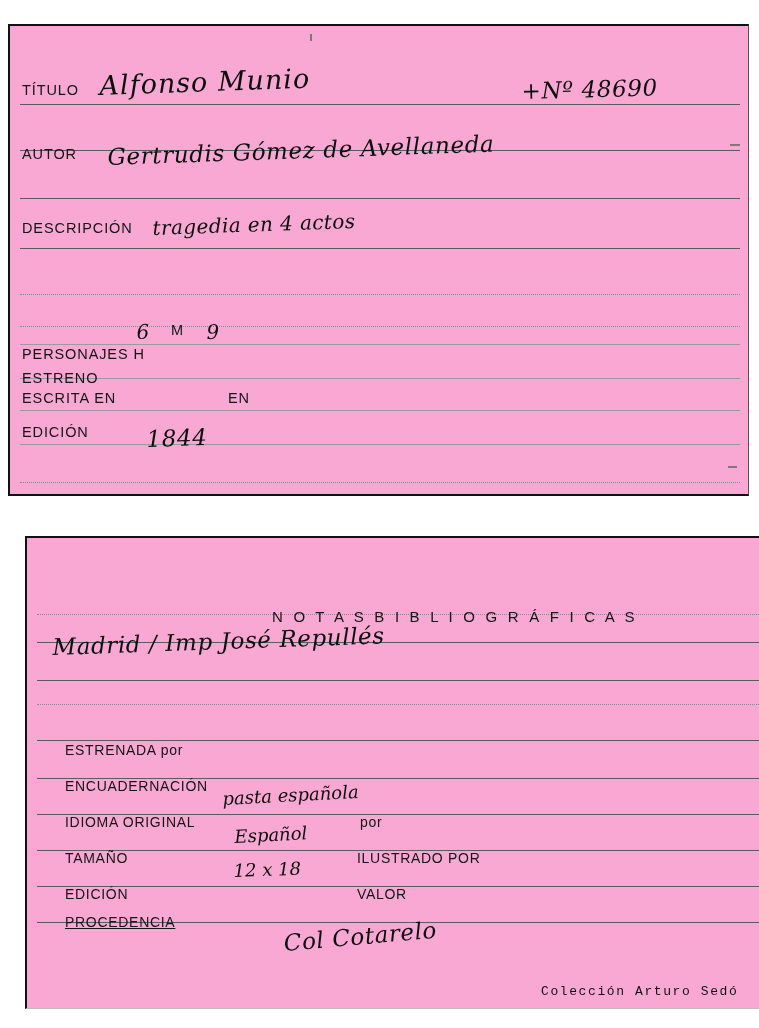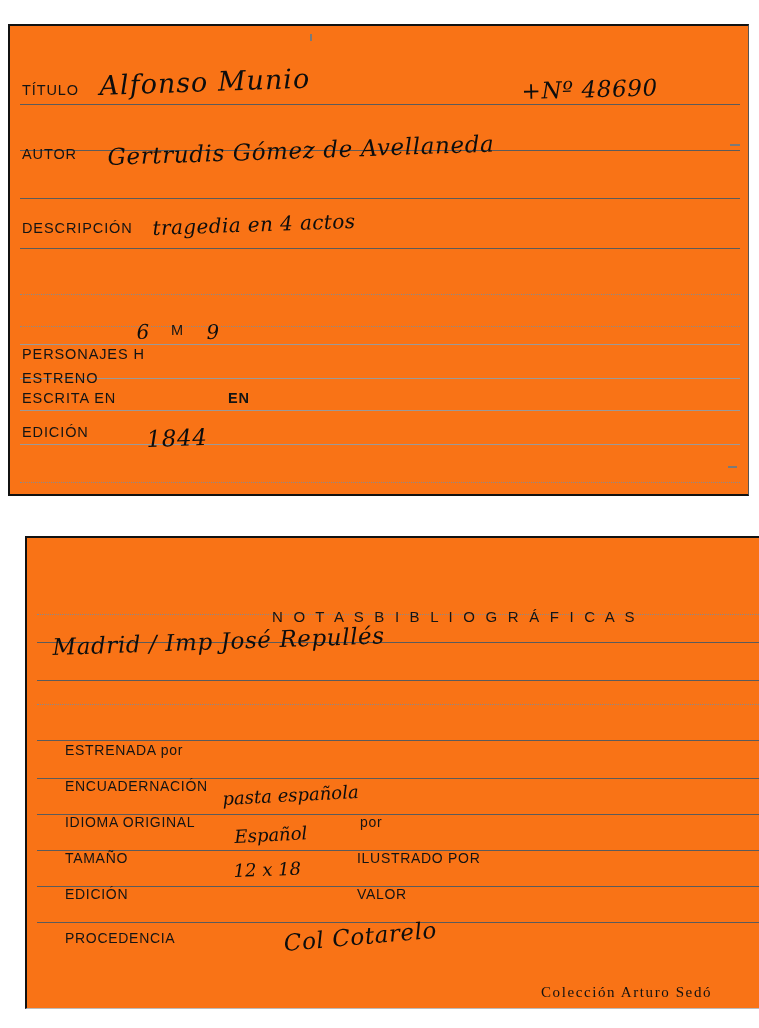--- a/index.html
+++ b/index.html
@@ -11,21 +11,21 @@
     width: 759px;
     height: 1028px;
     font-family: "Liberation Sans", sans-serif;
     color: #1a1a1a;
     position: relative;
     overflow: hidden;
   }
 
   .card {
     position: absolute;
-    background: #f97316;
+    background: #f9a8d4;
   }
 
   
   #card-top {
     left: 8px;
     top: 24px;
     width: 738px;
     height: 468px;
     border-top: 2px solid #111;
     border-left: 2px solid #111;
@@ -86,24 +86,24 @@
 
   .notes-title {
     position: absolute;
     font-size: 15px;
     letter-spacing: 3.2px;
     color: #141414;
   }
 
   .collection {
     position: absolute;
-    font-size: 15px;
+    font-size: 13px;
     letter-spacing: 1.6px;
     color: #111;
-    font-family: Liberation Serif, serif;
+    font-family: Liberation Mono, monospace;
   }
 
   .speck {
     position: absolute;
     background: #7a7a7a;
   }
 </style>
 </head>
 <body>
 
@@ -121,21 +121,21 @@
   <div class="rule light" style="top:418px;"></div>
   <div class="rule dotted" style="top:456px;"></div>
 
   <div class="lbl" style="left:12px; top:56px;">TÍTULO</div>
   <div class="lbl" style="left:12px; top:120px;">AUTOR</div>
   <div class="lbl" style="left:12px; top:194px;">DESCRIPCIÓN</div>
   <div class="lbl" style="left:12px; top:296px;margin-top:24px;">PERSONAJES H</div>
   <div class="lbl" style="left:161px; top:296px;">M</div>
   <div class="lbl" style="left:12px; top:330px;margin-top:14px;">ESTRENO</div>
   <div class="lbl" style="left:12px; top:364px;">ESCRITA EN</div>
-  <div class="lbl" style="left:218px; top:364px;font-weight:bold;">EN</div>
+  <div class="lbl" style="left:218px; top:364px;">EN</div>
   <div class="lbl" style="left:12px; top:398px;">EDICIÓN</div>
 
   <div class="hand h1" style="left:90px; top:44px;">Alfonso Munio</div>
   <div class="hand h2" style="left:98px; top:118px;">Gertrudis Gómez de Avellaneda</div>
   <div class="hand h3" style="left:143px; top:190px;">tragedia en 4 actos</div>
   <div class="hand h3" style="left:127px; top:294px;">6</div>
   <div class="hand h3" style="left:197px; top:294px;">9</div>
   <div class="hand h2" style="left:137px; top:400px;">1844</div>
 
   <div class="hand h2" style="left:512px; top:52px; transform:rotate(-1.5deg);">+Nº 48690</div>
@@ -163,21 +163,21 @@
   <div class="hand h2" style="left:26px; top:96px;">Madrid / Imp José Repullés</div>
 
   <div class="lbl small" style="left:38px; top:204px;">ESTRENADA por</div>
   <div class="lbl small" style="left:38px; top:240px;">ENCUADERNACIÓN</div>
   <div class="lbl small" style="left:38px; top:276px;">IDIOMA ORIGINAL</div>
   <div class="lbl small" style="left:333px; top:276px;">por</div>
   <div class="lbl small" style="left:38px; top:312px;">TAMAÑO</div>
   <div class="lbl small" style="left:330px; top:312px;">ILUSTRADO POR</div>
   <div class="lbl small" style="left:38px; top:348px;">EDICIÓN</div>
   <div class="lbl small" style="left:330px; top:348px;">VALOR</div>
-  <div class="lbl small" style="left:38px; top:392px;">PROCEDENCIA</div>
+  <div class="lbl small" style="left:38px; top:376px;text-decoration:underline;">PROCEDENCIA</div>
 
   <div class="hand h4" style="left:196px; top:250px; transform:rotate(-3deg);">pasta española</div>
   <div class="hand h4" style="left:208px; top:288px; transform:rotate(-3deg);">Español</div>
   <div class="hand h4" style="left:207px; top:322px; transform:rotate(-2deg);">12 x 18</div>
   <div class="hand h2" style="left:258px; top:392px; transform:rotate(-5deg);">Col Cotarelo</div>
 
   <div class="collection" style="left:514px; top:446px;">Colección Arturo Sedó</div>
 
   <div class="speck" style="left:744px; top:18px; width:2px; height:8px;"></div>
 </div>

